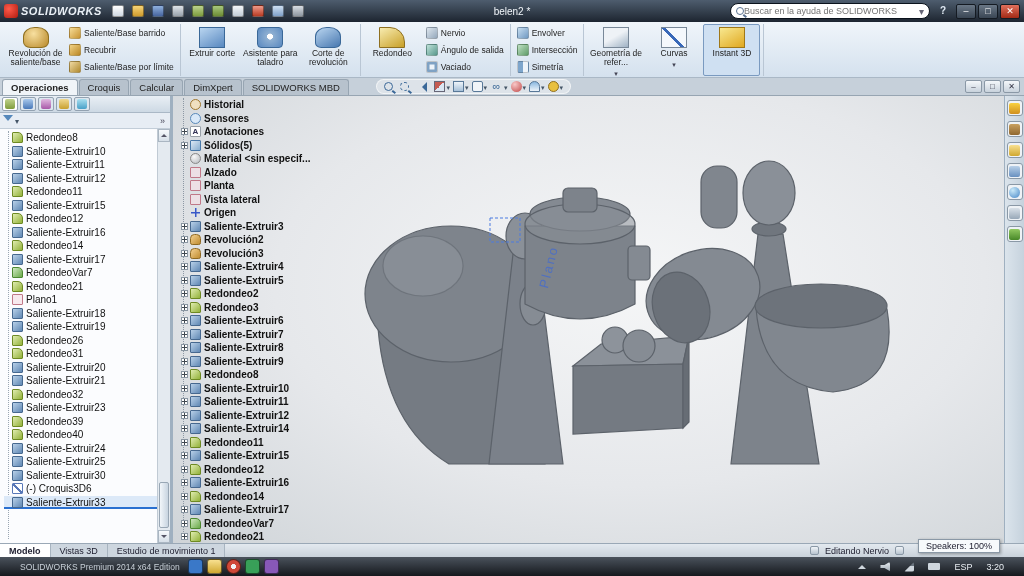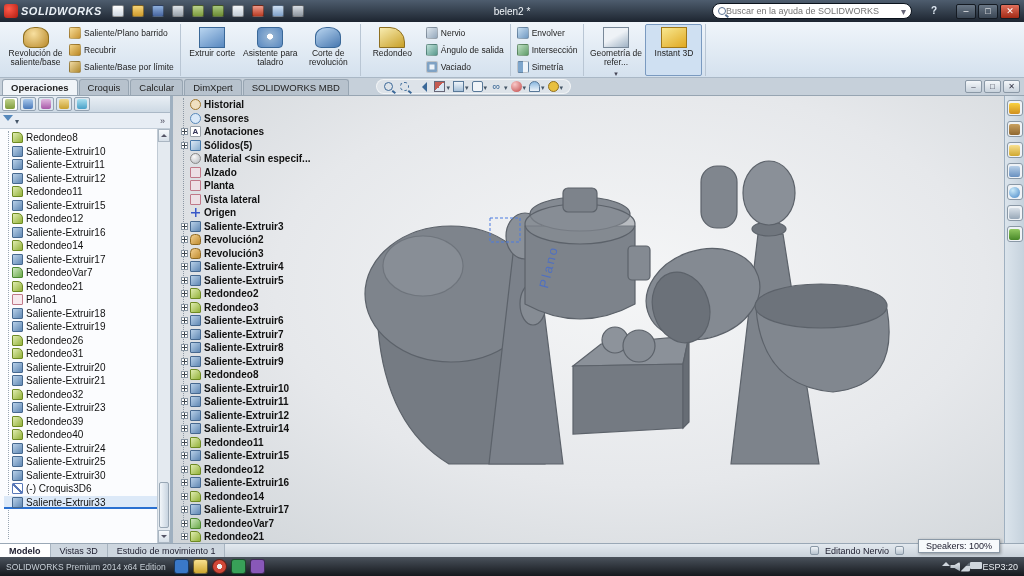--- a/index.html
+++ b/index.html
@@ -14,21 +14,21 @@
   .logo-text { font-weight:bold; font-style:italic; font-size:11px; letter-spacing:.5px; }
   .qa { display:flex; align-items:center; gap:4px; }
   .qabtn { width:16px; height:16px; border-radius:2px; display:flex; align-items:center; justify-content:center; }
   .qai { width:12px; height:12px; border-radius:2px; border:1px solid #0006; }
   .qa-new{background:linear-gradient(#ffffff,#cfd8e2);} .qa-open{background:linear-gradient(#f6d478,#cf9c2e);}
   .qa-save{background:linear-gradient(#8fb0dd,#47659f);} .qa-print{background:linear-gradient(#dfe4e9,#98a1aa);}
   .qa-undo{background:linear-gradient(#bcd28e,#7d9c3e);} .qa-redo{background:linear-gradient(#a8c87e,#6d8c34);}
   .qa-select{background:linear-gradient(#f4f7fa,#c2ccd6);} .qa-rebuild{background:linear-gradient(#ee9a8a,#b93c24);}
   .qa-props{background:linear-gradient(#cfe0f2,#7fa0c8);} .qa-options{background:linear-gradient(#d8dde3,#8d969f);}
   .doc-title { position:absolute; left:0; right:0; text-align:center; font-size:10px; color:#f2f6fa; pointer-events:none; }
-  .tb-right { margin-left:auto; display:flex; align-items:center; gap:14px; z-index:2; }
+  .tb-right { margin-left:auto; display:flex; align-items:center; gap:5px; z-index:2; }
   .search { display:flex; align-items:center; background:#fff; border-radius:9px; height:16px; padding:0 5px; width:200px; border:1px solid #0a121c; }
   .search input { border:none; outline:none; flex:1; font-size:9px; color:#444; font-family:"Liberation Sans",sans-serif; background:transparent; min-width:0; }
   .mag { width:8px; height:8px; border:1.5px solid #5b7392; border-radius:50%; position:relative; flex:none; }
   .mag::after { content:""; position:absolute; width:4px; height:1.5px; background:#5b7392; right:-4px; bottom:-2px; transform:rotate(40deg); }
   .search .caret { color:#667; }
   .helpbtn { width:16px; height:16px; text-align:center; line-height:16px; color:#dfe8f2; font-weight:bold; }
   .win-controls { display:flex; gap:2px; }
   .wbtn { width:20px; height:15px; background:linear-gradient(#6a7786,#3a4654); border:1px solid #141a22; border-radius:2px; color:#fff; font-size:9px; line-height:13px; text-align:center; }
   .wbtn.close { background:linear-gradient(#e0705c,#a22a16); }
 
@@ -156,28 +156,28 @@
 
   
   .bottombar { height:14px; flex:none; background:linear-gradient(#e3e9ef,#c9d2db); border-top:1px solid #9aa8b6; display:flex; align-items:stretch; font-size:9px; }
   .mtabs { display:flex; align-items:stretch; }
   .mtab2 { padding:1px 9px; border-right:1px solid #a8b4c0; display:flex; align-items:center; color:#223; white-space:nowrap; background:#cdd6df; }
   .mtab2.active { background:#fff; font-weight:bold; }
   .bstatus { margin-left:auto; display:flex; align-items:center; gap:6px; padding-right:120px; color:#223; }
   .stico { width:9px; height:9px; background:linear-gradient(#f0f4f8,#b8c4d0); border:1px solid #8a98a6; border-radius:2px; }
 
   
-  .taskbar { height:19px; flex:none; background:linear-gradient(#4a525c,#15181d); display:flex; align-items:center; padding:0 6px; gap:8px; }
+  .taskbar { height:19px; flex:none; background:linear-gradient(#4a525c,#15181d); display:flex; align-items:center; padding:0 20px; gap:8px; }
   .tb-text { color:#c8d0d8; font-size:8.5px; white-space:nowrap; }
   .tb-apps { display:flex; gap:4px; }
   .tbapp { width:15px; height:15px; border-radius:3px; border:1px solid #00000088; }
   .tb-app1{background:#3a78c8;} .tb-app2{background:linear-gradient(#f8e090,#d0a830);}
   .tb-app3{background:radial-gradient(circle at 50% 50%,#f0f0f0 25%,#d04838 28%);border-radius:50%;}
   .tb-app4{background:#38a058;} .tb-app5{background:#8858b8;}
-  .tray { margin-left:auto; display:flex; gap:0; color:#e8edf2; }
+  .tray { margin-left:auto; display:flex; align-items:center; gap:14px; color:#e8edf2; }
   .tri { width:10px; height:10px; border-radius:2px; }
   .tr-expand { width:0; height:0; border:4px solid transparent; border-bottom-color:#cfd6dd; margin-top:-4px; }
   .tr-volume { background:linear-gradient(#e8edf2,#9aa4ae); clip-path:polygon(0 35%,40% 35%,100% 0,100% 100%,40% 65%,0 65%); }
   .tr-network { background:linear-gradient(to top,#cfd6dd 60%,#6a747e 60%); clip-path:polygon(0 100%,100% 0,100% 100%); }
   .tr-battery { background:#cfd6dd; border-radius:1px; width:12px; height:7px; }
   .tr-lang { font-size:9px; }
   .tr-time { font-size:9px; }
   .tray-tooltip { position:absolute; right:24px; bottom:23px; background:#f7fafc; border:1px solid #8a98a6; box-shadow:1px 1px 3px #0005; padding:1px 7px; font-size:9px; color:#223; z-index:5; }
 </style>
 </head>
@@ -256,21 +256,21 @@
           <div class="bigbtn">
             <span class="bico bi-revolve"></span>
             <span class="blabel">Revolución de saliente/base</span>
             <span class="bcaret" style="visibility: hidden;"></span>
           </div>
         </div>
       <div class="smallcol">
 
           <div class="smallbtn">
             <span class="sico si-sweep"></span>
-            <span class="slabel">Saliente/Plano barrido</span>
+            <span class="slabel">Saliente/Base barrido</span>
           </div>
 
           <div class="smallbtn">
             <span class="sico si-loft"></span>
             <span class="slabel">Recubrir</span>
           </div>
 
           <div class="smallbtn">
             <span class="sico si-boundary"></span>
             <span class="slabel">Saliente/Base por límite</span>
@@ -348,20 +348,25 @@
     </div>
     <div class="rgroup">
       <div class="bigrow">
 
           <div class="bigbtn">
             <span class="bico bi-refgeo"></span>
             <span class="blabel">Geometría de refer...</span>
             <span class="bcaret"></span>
           </div>
 
+          <div class="bigbtn">
+            <span class="bico bi-curves"></span>
+            <span class="blabel">Curvas</span>
+            <span class="bcaret"></span>
+          </div>
 
           <div class="bigbtn active">
             <span class="bico bi-instant3d"></span>
             <span class="blabel">Instant 3D</span>
             <span class="bcaret" style="visibility: hidden;"></span>
           </div>
         </div>
     </div>
   </div>
 

